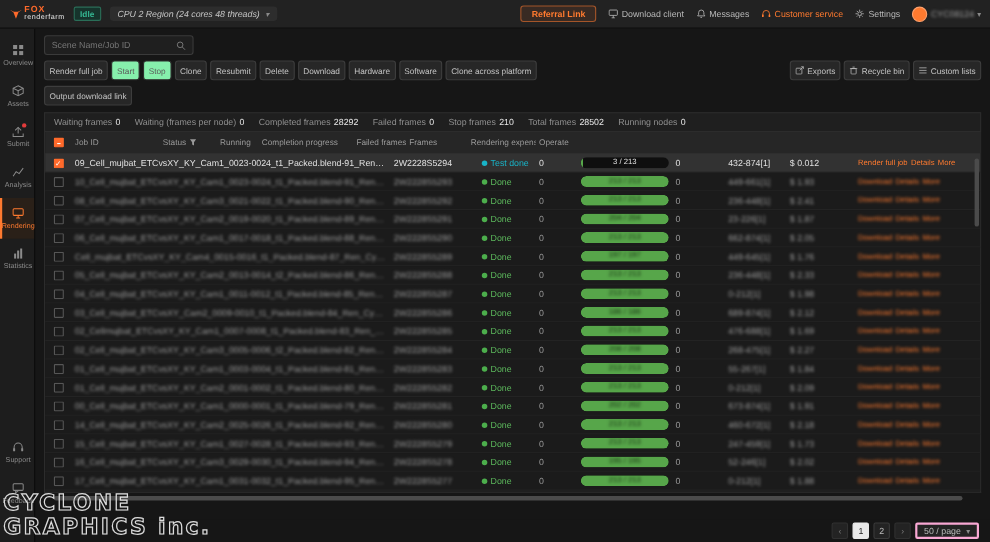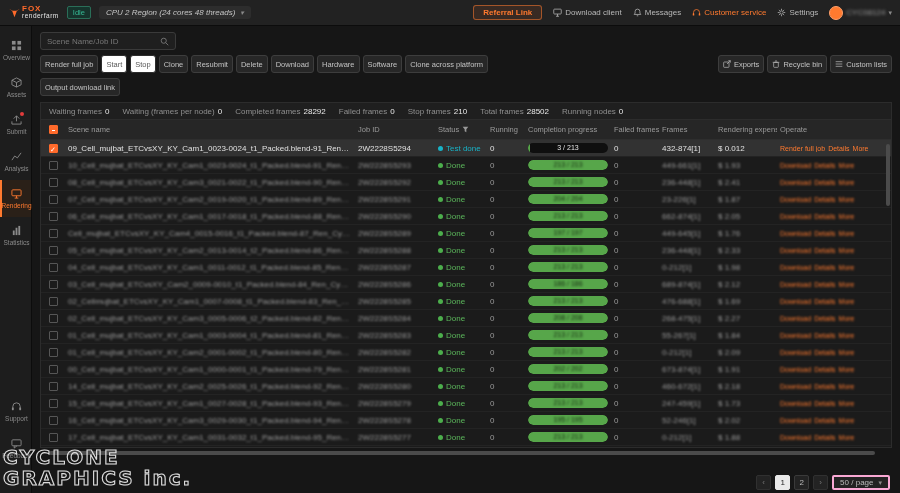--- a/index.html
+++ b/index.html
@@ -6,21 +6,21 @@
   html,body { width:900px; height:493px; overflow:hidden; }
   body { background:#161616; font-family:"Liberation Sans",sans-serif; color:#b5b5b5; position:relative; }
   svg { display:block; }
 
   
   .topbar { position:absolute; top:0; left:0; right:0; height:26px; background:#222222; border-bottom:1px solid #0c0c0c; display:flex; align-items:center; padding:0 8px; gap:8px; z-index:6; }
   .logo { display:flex; align-items:center; gap:1px; }
   .logo-txt { line-height:1; }
   .logo-fox { color:#ff6a2b; font-weight:bold; font-size:8px; letter-spacing:1px; }
   .logo-rf { color:#e8e8e8; font-size:6.5px; letter-spacing:.5px; }
-  .badge-idle { background:#16342c; color:#35b893; border:1px solid #2a6e58; font-size:7.5px; padding:1px 5px; border-radius:2px; }
+  .badge-idle { background:#16342c; color:#35b893; border:1px solid #2a6e58; font-size:7.5px; padding:1px 5px; border-radius:2px;font-weight:bold; }
   .region { background:#2d2d2d; border-radius:3px; padding:2px 7px; font-size:8px; color:#c5c5c5; display:flex; gap:5px; align-items:center;font-style:italic; }
   .caret { font-size:7px; color:#8a8a8a; }
   .top-right { margin-left:auto; display:flex; align-items:center; gap:11px; }
   .referral { color:#ff7a2f; background:rgba(255,122,47,.10); border:1px solid rgba(255,122,47,.55); padding:2px 9px; border-radius:3px; font-size:8px; font-weight:bold; }
   .top-item { display:flex; align-items:center; gap:3px; color:#b8b8b8; font-size:8px; }
   .top-item.orange { color:#ff7a2f; }
   .avatar { width:14px; height:14px; border-radius:50%; background:#ff7a2f; border:1px solid #ffa06b; }
   .uid { filter:blur(1.5px); color:#9a9a9a; font-size:8px; }
 
   
@@ -34,21 +34,21 @@
   .main { position:absolute; left:32px; top:26px; right:0; bottom:0; padding:6px 8px 0 8px; }
 
   .filters { display:flex; gap:6px; align-items:center; margin-bottom:5px; }
   .input { background:#1f1f1f; border:1px solid #3a3a3a; border-radius:3px; color:#8d8d8d; font-size:8px; height:18px; display:flex; align-items:center; padding:0 6px; gap:5px; }
   .input input { background:transparent; border:none; outline:none; color:#9d9d9d; font-size:8px; width:108px; font-family:"Liberation Sans",sans-serif; }
   .input input::placeholder { color:#777; }
 
   .toolbar { display:flex; align-items:center; margin-bottom:5px; }
   .toolbar-left { display:flex; gap:3px; }
   .btn { background:#272727; border:1px solid #3d3d3d; color:#c3c3c3; font-size:7.5px; height:18px; padding:0 4px; border-radius:3px; display:flex; align-items:center; gap:3px; font-family:"Liberation Sans",sans-serif; white-space:nowrap; }
-  .btn.disabled { color:#5a5a5a; border-color:#2d2d2d; background:#ffffff; }
+  .btn.disabled { color:#5a5a5a; border-color:#2d2d2d; background:#86efac; }
   .toolbar-right { margin-left:auto; display:flex; gap:3px; }
   .row2 { margin-bottom:6px; display:flex; }
 
   .statsbar { background:#1f1f1f; border:1px solid #2c2c2c; height:18px; display:flex; align-items:center; padding:0 8px; gap:13px; font-size:8px; color:#8f8f8f; }
   .stat { display:flex; gap:3px; align-items:center; }
   .sval { color:#e8e8e8; }
 
   
   .table { border:1px solid #2c2c2c; border-top:none; background:#1b1b1b; height:328px; overflow:hidden; position:relative; }
   .thead { display:flex; align-items:center; background:#262626; height:20px; font-size:7.5px; color:#9a9a9a; border-bottom:1px solid #2e2e2e; padding-right:8px; }
@@ -329,21 +329,20 @@
         <span class="slabel">Running nodes</span>
         <span class="sval">0</span>
       </div>
     </div>
 
   <div class="table">
     <div class="thead">
       <div class="c c-check">
           <span class="checkbox semi"></span>
         </div>
-      <div class="c c-name">Scene name</div>
       <div class="c c-job">Job ID</div>
       <div class="c c-status hdr-cell">
         <span>Status</span>
         <svg width="7" height="7" viewBox="0 0 10 10">
             <path d="M1 1h8L6.2 4.6V9L3.8 7.6V4.6Z" fill="#9a9a9a"></path>
           </svg>
       </div>
       <div class="c c-run">Running</div>
       <div class="c c-prog">Completion progress</div>
       <div class="c c-fail">Failed frames</div>

